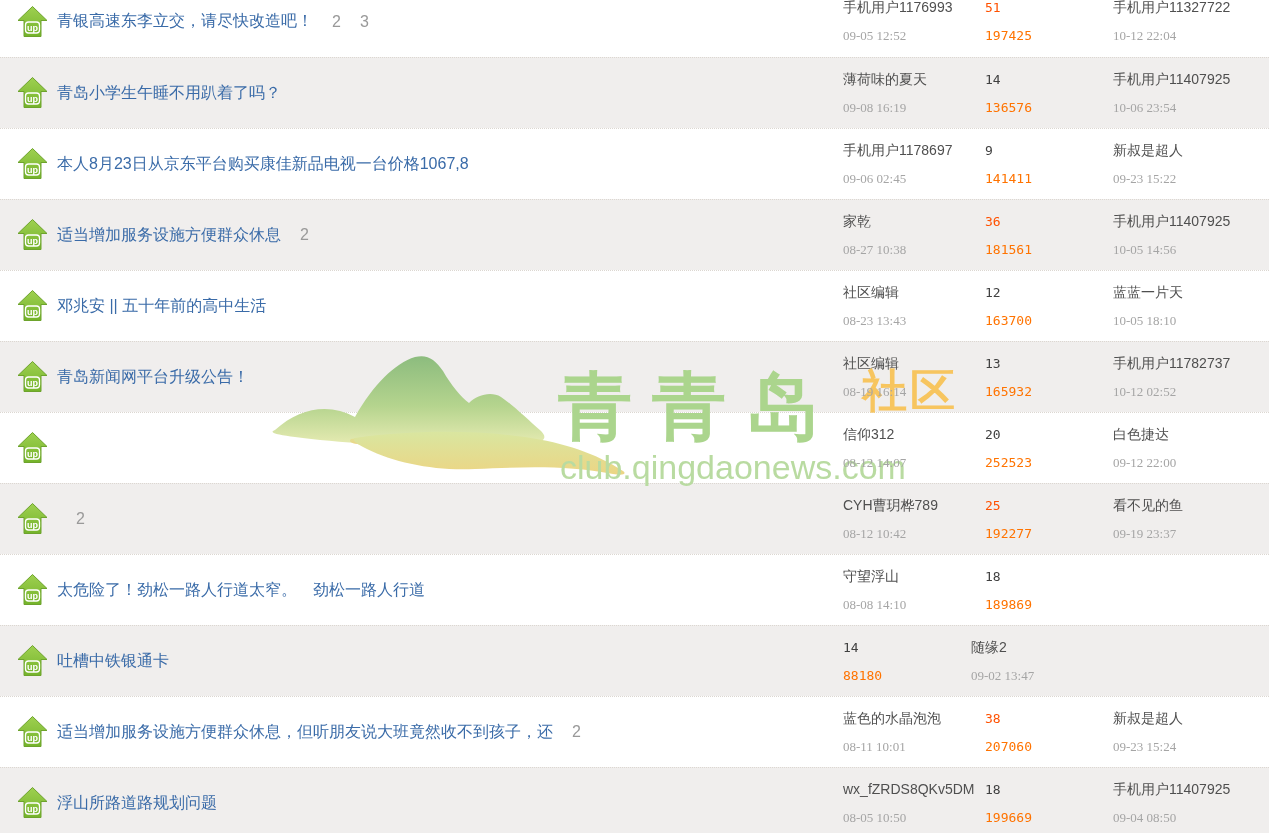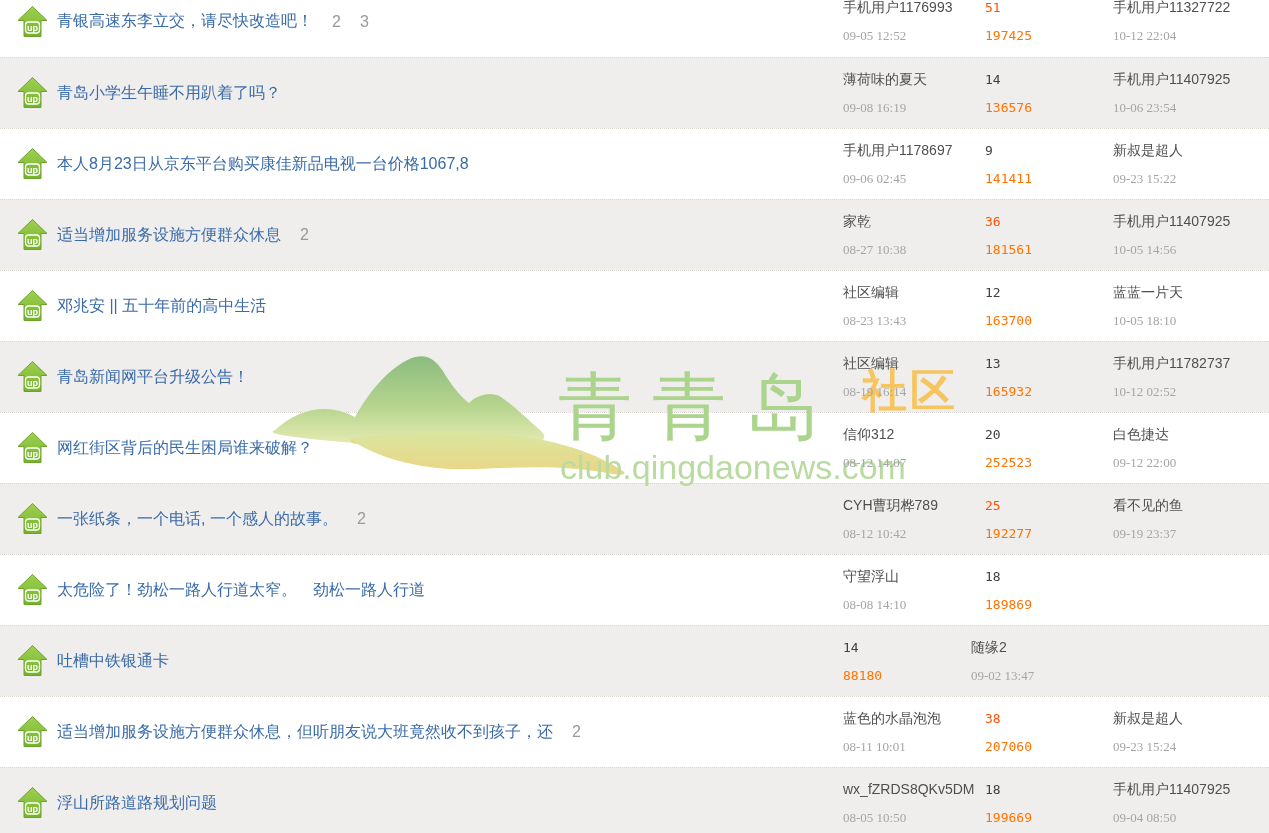--- a/index.html
+++ b/index.html
@@ -44,21 +44,21 @@
   .dt   { color:#a5a5a5; font-size:13px; line-height:19px;
           font-family:Liberation Serif, serif; }
   .num  { font-size:13px; line-height:19px; font-family:"DejaVu Sans Mono",monospace; }
   .replies { color:#404040; }
   .replies.hot { color:#ff5100; }
   .views { color:#ff7300; }
 
   
   .wm { position:absolute; z-index:1; pointer-events:none; line-height:1; }
   .wm-mountain { left:255px; top:345px; width:400px; height:140px; }
-  .wm-title { left:558px; top:370px; font-size:74px; font-weight:normal;
+  .wm-title { left:558px; top:370px; font-size:74px; font-weight:bold;
               letter-spacing:20px; color:#abd58d; }
   .wm-badge { left:862px; top:368px; font-size:45px; font-weight:bold;
               letter-spacing:3px; color:#f7c55f; }
   .wm-url   { left:560px; top:450px; font-size:34px; color:#b9dba1; }
 </style>
 </head>
 <body>
 
 <div class="page">
 
@@ -266,21 +266,20 @@
         <defs>
           <linearGradient id="ug6" x1="0" y1="0" x2="0" y2="1">
             <stop offset="0" stop-color="#9ed050"></stop>
             <stop offset="1" stop-color="#74b32a"></stop>
           </linearGradient>
         </defs>
         <path d="M16.5,1 L31,15 L25,15 L25,31 L8,31 L8,15 L2,15 Z" fill="url(#ug6)" stroke="#6da32c" stroke-width="1"></path>
         <rect x="9.5" y="16.5" width="14" height="11" rx="3" fill="none" stroke="#ffffff" stroke-width="1.3"></rect>
         <text x="16.5" y="25.5" text-anchor="middle" font-size="9" font-weight="bold" fill="#ffffff">up</text>
       </svg>
-      <a class="title-link">网红街区背后的民生困局谁来破解？</a>
     </div>
     <div class="c-author two-line">
       <span class="name">信仰312</span>
       <span class="dt">08-12 14:07</span>
     </div>
     <div class="c-nums two-line">
       <span class="num replies">20</span>
       <span class="num views">252523</span>
     </div>
     <div class="c-last two-line">
@@ -294,21 +293,20 @@
         <defs>
           <linearGradient id="ug7" x1="0" y1="0" x2="0" y2="1">
             <stop offset="0" stop-color="#9ed050"></stop>
             <stop offset="1" stop-color="#74b32a"></stop>
           </linearGradient>
         </defs>
         <path d="M16.5,1 L31,15 L25,15 L25,31 L8,31 L8,15 L2,15 Z" fill="url(#ug7)" stroke="#6da32c" stroke-width="1"></path>
         <rect x="9.5" y="16.5" width="14" height="11" rx="3" fill="none" stroke="#ffffff" stroke-width="1.3"></rect>
         <text x="16.5" y="25.5" text-anchor="middle" font-size="9" font-weight="bold" fill="#ffffff">up</text>
       </svg>
-      <a class="title-link">一张纸条，一个电话, 一个感人的故事。</a>
           <span class="page-link">2</span>
     </div>
     <div class="c-author two-line">
       <span class="name">CYH曹玥桦789</span>
       <span class="dt">08-12 10:42</span>
     </div>
     <div class="c-nums two-line">
       <span class="num replies hot">25</span>
       <span class="num views">192277</span>
     </div>

